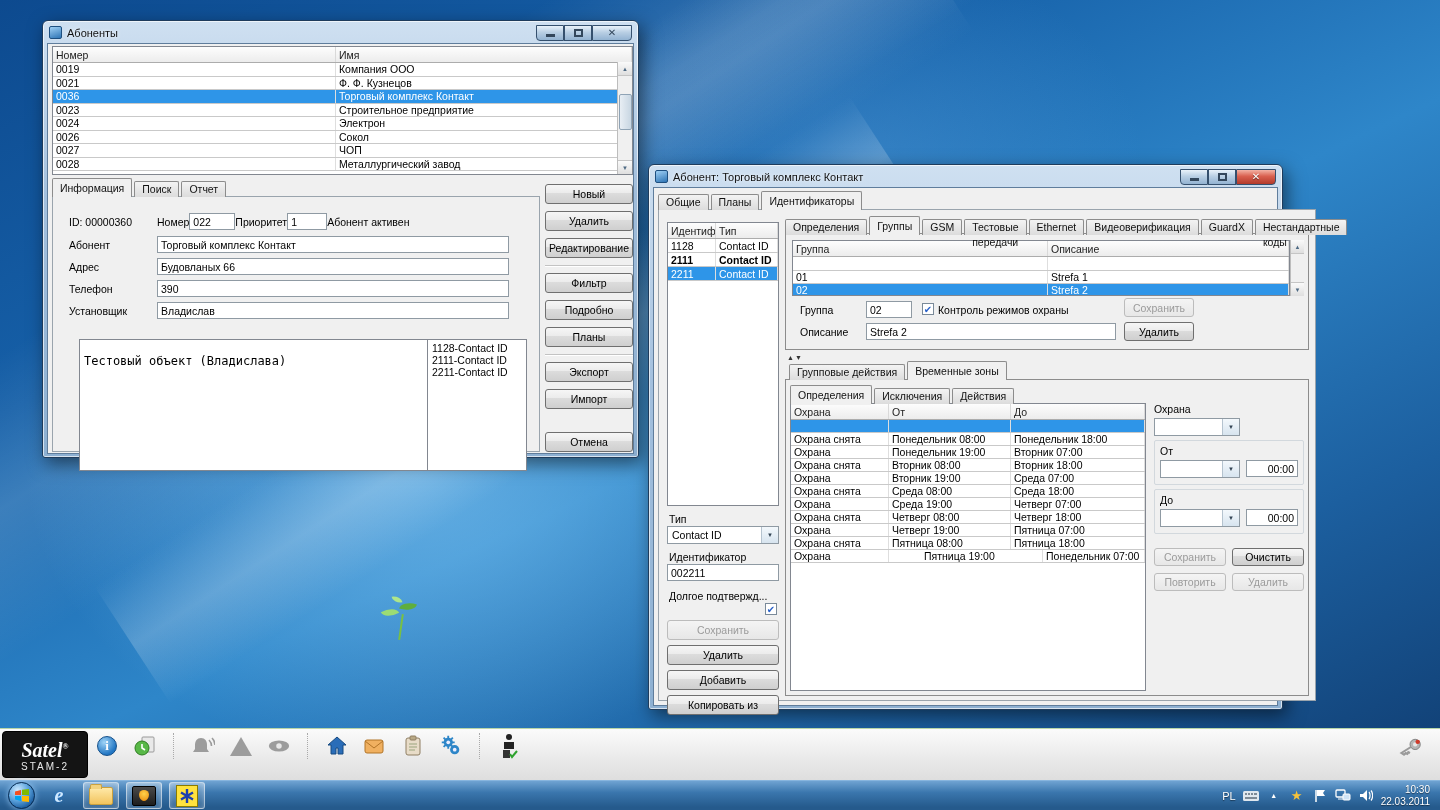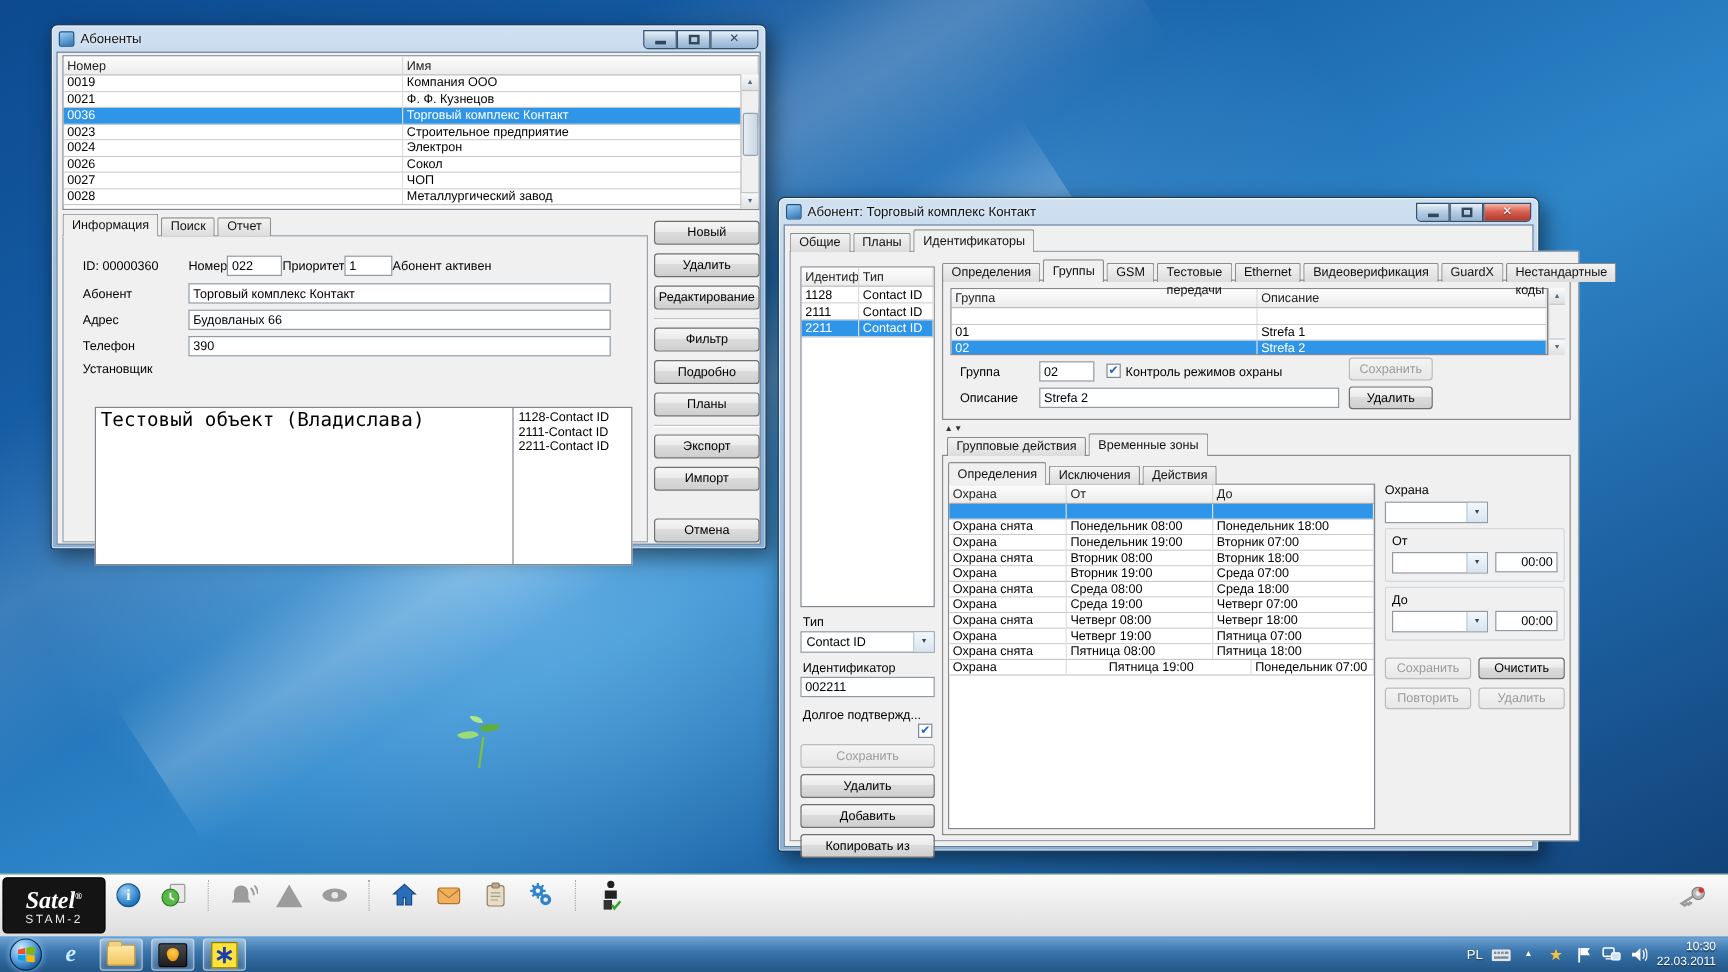--- a/index.html
+++ b/index.html
@@ -85,21 +85,21 @@
   .tray{margin-left:auto;display:flex;align-items:center;gap:7px;padding-right:10px;color:#fff;}
   .trayic{display:flex;align-items:center;justify-content:center;width:16px;height:16px;}
   .pl{font-size:11px;color:#fff;text-shadow:0 1px 1px rgba(0,0,0,.5);}
   .clockblk{text-align:right;font-size:10px;line-height:12px;color:#fff;text-shadow:0 1px 1px rgba(0,0,0,.5);}
   .uparr{font-size:7px;color:#fff;}
   .starg{color:#f5c33b;font-size:13px;}
   
   .win-left{left:42px;top:20px;width:597px;height:438px;}
   .win-right{left:648px;top:164px;width:635px;height:546px;}
   .notes{position:absolute;border:1px solid #828790;background:#fff;display:flex;}
-  .ntext{flex:1;font-family:"DejaVu Sans Mono","Liberation Mono",monospace;font-size:16px;padding:0 4px;}
+  .ntext{flex:1;font-family:"DejaVu Sans Mono","Liberation Mono",monospace;font-size:12px;padding:14px 4px;}
   .nids{width:90px;border-left:1px solid #828790;font-size:10.5px;padding:2px 4px;}
   .btncol .btn{margin-bottom:7px;}
   .spinud{font-size:7px;color:#333;letter-spacing:1px;}
   .sidebox{border:1px solid #d2d8dd;border-radius:2px;padding:4px 5px 6px;margin-top:4px;}
 </style>
 </head>
 <body>
 
 <div class="desktop">
   <div class="beam b1"></div>
@@ -194,20 +194,21 @@
             <div style="display: flex; align-items: center; margin: 5px 0px 0px 16px;">
               <span class="ilbl" style="width: 88px;">Адрес</span>
               <span class="field" style="width: 352px;">Будовланых 66</span>
             </div>
             <div style="display: flex; align-items: center; margin: 5px 0px 0px 16px;">
               <span class="ilbl" style="width: 88px;">Телефон</span>
               <span class="field" style="width: 352px;">390</span>
             </div>
             <div style="display: flex; align-items: center; margin: 5px 0px 0px 16px;">
               <span class="ilbl" style="width: 88px;">Установщик</span>
+              <span class="field" style="width: 352px;">Владислав</span>
             </div>
           </div>
         <div class="notes" style="left:26px;top:142px;width:446px;height:130px;">
           <div class="ntext">Тестовый объект (Владислава)</div>
           <div class="nids" id="identLines">
               <div>1128-Contact ID</div>
               <div>2111-Contact ID</div>
               <div>2211-Contact ID</div>
             </div>
         </div>
@@ -253,21 +254,21 @@
         <div class="dtable" style="left:8px;top:12px;width:112px;height:284px;">
           <div class="thead" id="idHead">
               <div class="tcell" style="width: 48px;">Идентиф...</div>
               <div class="tcell" style="flex: 1 1 0%;">Тип</div>
             </div>
           <div id="idBody">
               <div class="trow" style="height: 13px;">
                 <div class="tcell" style="width: 48px;">1128</div>
                 <div class="tcell" style="flex: 1 1 0%;">Contact ID</div>
               </div>
-              <div class="trow" style="height: 13px;">
+              <div class="trow" style="height: 13px; font-weight: bold;">
                 <div class="tcell" style="width: 48px;">2111</div>
                 <div class="tcell" style="flex: 1 1 0%;">Contact ID</div>
               </div>
               <div class="trow sel" style="height: 13px;">
                 <div class="tcell" style="width: 48px;">2211</div>
                 <div class="tcell" style="flex: 1 1 0%;">Contact ID</div>
               </div>
             </div>
         </div>
         <div class="ilbl" style="position:absolute;left:10px;top:303px;">Тип</div>

